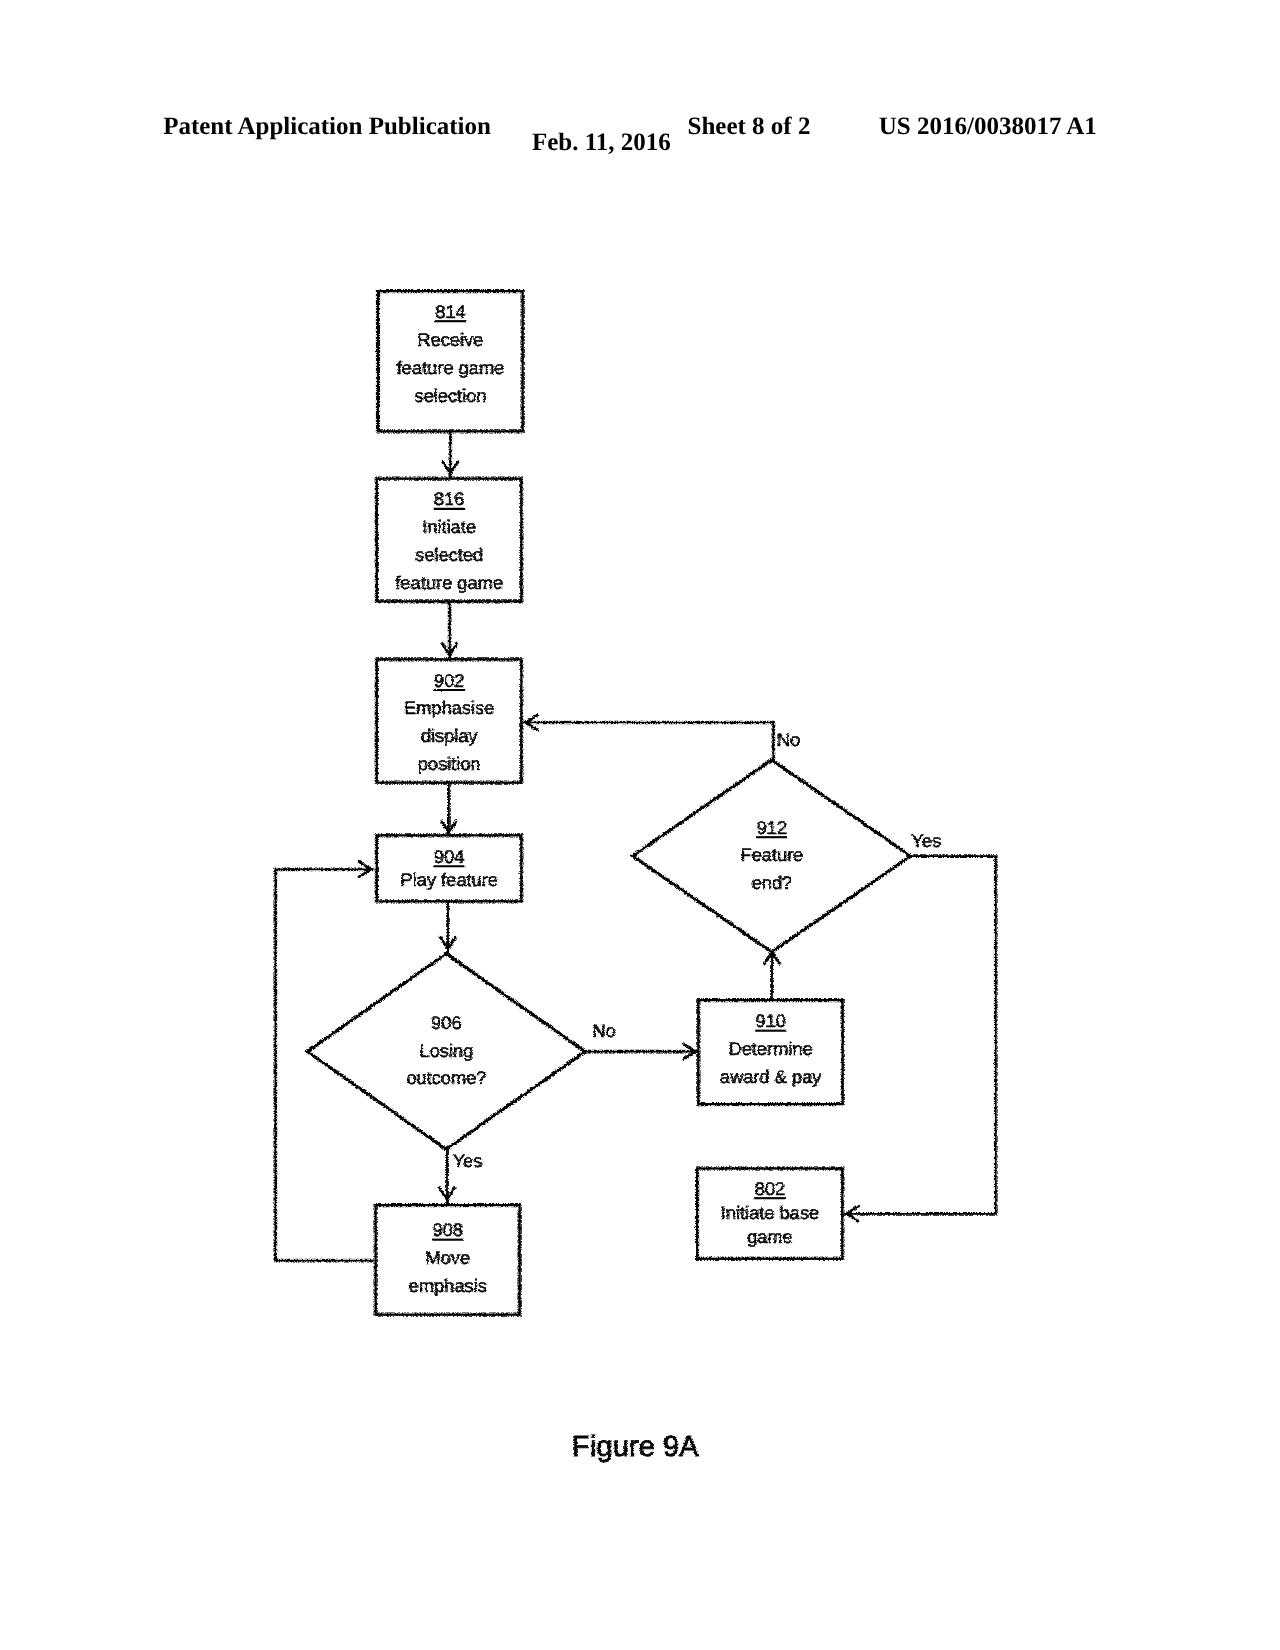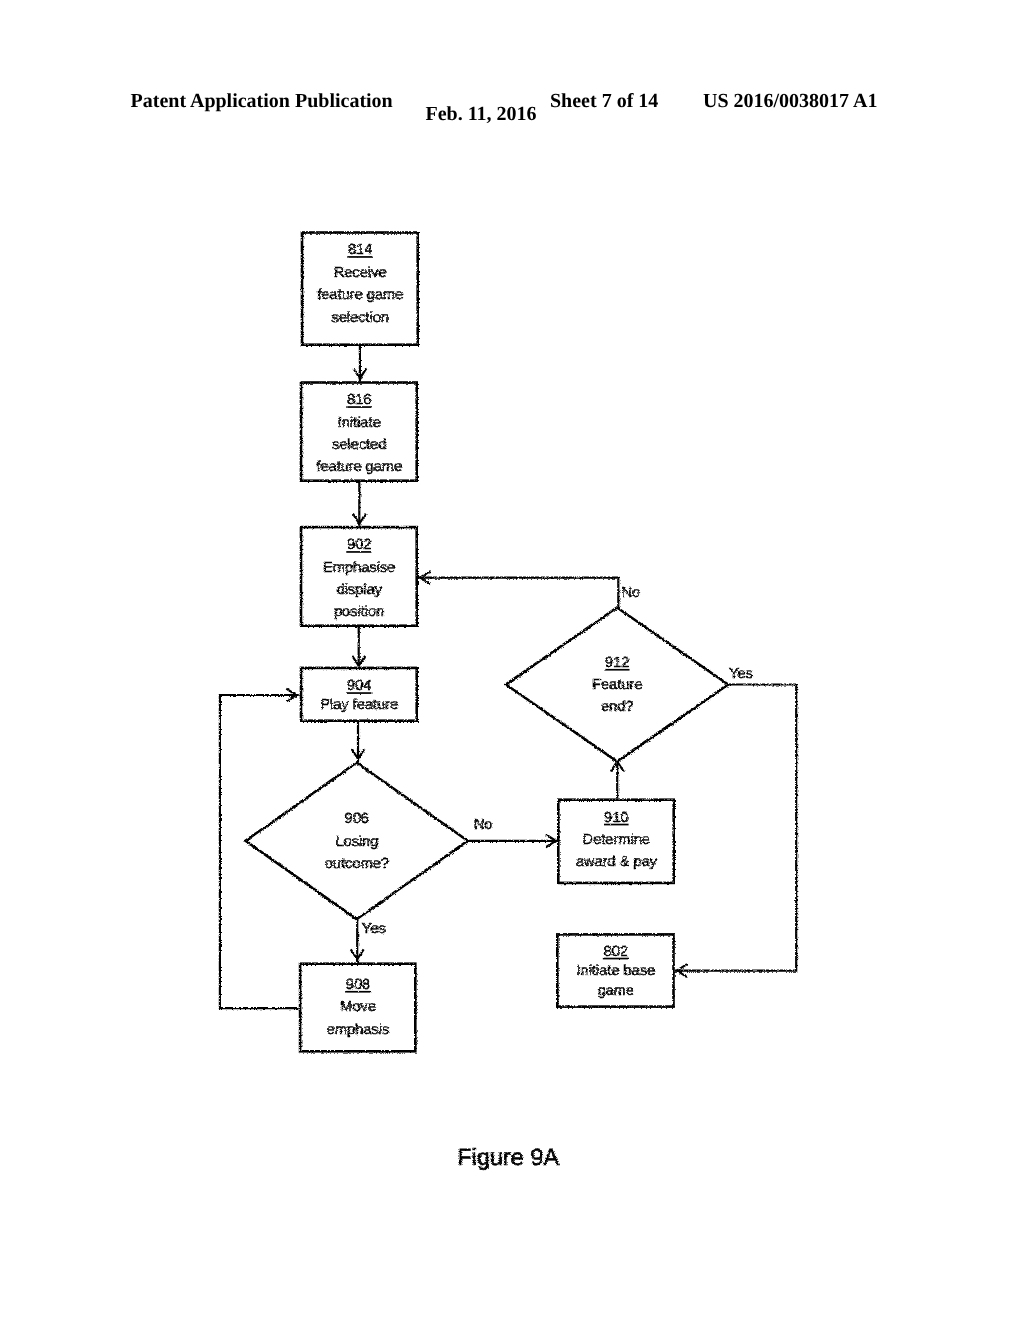--- a/index.html
+++ b/index.html
@@ -17,21 +17,21 @@
   #hdr-pub{left:703px;top:91.2px;}
   svg#fig{position:absolute;left:0;top:0;transform:translateZ(0);}
 
 </style>
 </head>
 <body>
 
 <div id="header">
   <span class="hdr" id="hdr-title">Patent Application Publication</span>
   <span class="hdr" id="hdr-date">Feb. 11, 2016</span>
-  <span class="hdr" id="hdr-sheet">Sheet 7 of 14</span>
+  <span class="hdr" id="hdr-sheet">Sheet 8 of 2</span>
   <span class="hdr" id="hdr-pub">US 2016/0038017 A1</span>
 </div>
 
 <svg id="fig" width="1024" height="1320">
   <defs>
     <filter id="scanEdge" x="-4%" y="-4%" width="108%" height="108%" filterUnits="objectBoundingBox" color-interpolation-filters="sRGB">
       <feTurbulence type="turbulence" baseFrequency="0.74" numOctaves="1" seed="9" result="n0"></feTurbulence>
       <feComponentTransfer in="n0" result="n">
         <feFuncR type="linear" slope="0.70" intercept="0.15"></feFuncR>
         <feFuncG type="linear" slope="0.70" intercept="0.15"></feFuncG>

